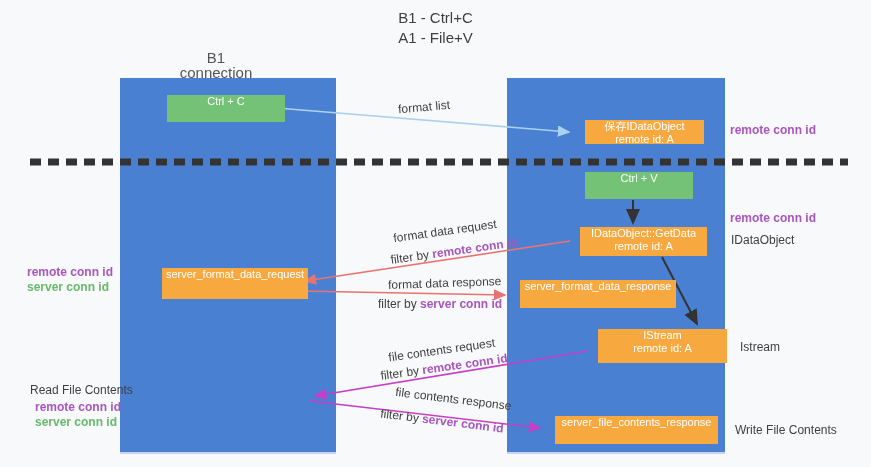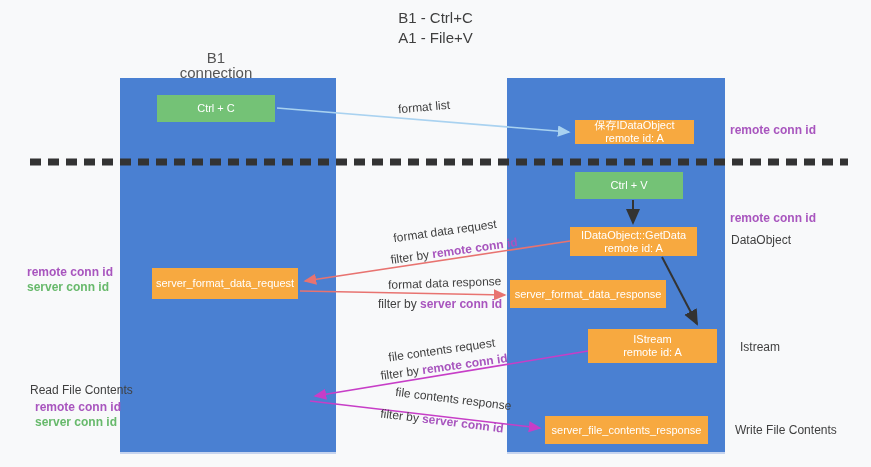--- a/index.html
+++ b/index.html
@@ -8,21 +8,21 @@
     --arrow-magenta:#c73ec7; --arrow-black:#333333; --text-purple:#a855be;
     --text-green:#67b96b; --text-dark:#3f3f3f;
   }
   html,body{margin:0;padding:0;}
   body{font-family:"Liberation Sans","DejaVu Sans",sans-serif;}
   .canvas{position:relative;width:871px;height:467px;background:var(--background);overflow:hidden;}
   .abs{position:absolute;}
   .title{left:0;right:0;top:8px;text-align:center;color:var(--text-dark);font-size:15px;line-height:20px;}
   .colhead{text-align:center;color:#555;font-size:15px;line-height:15px;}
   .col{background:var(--column-blue);border-bottom:2px solid #c6d4ef;}
-  .node{color:#fff;font-size:11px;line-height:13px;display:flex;flex-direction:column;align-items:center;justify-content:center;text-align:center;z-index:10;}
+  .node{color:#fff;font-size:11px;line-height:13px;display:flex;flex-direction:column;align-items:center;justify-content:flex-start;text-align:center;z-index:10;margin-left:10px;}
   .green{background:var(--node-green);}
   .orange{background:var(--node-orange);}
   .lbl{font-size:12px;color:var(--text-dark);white-space:nowrap;}
   .purple{color:var(--text-purple);font-weight:bold;}
   .greentx{color:var(--text-green);font-weight:bold;}
   .rot{transform-origin:center center;z-index:8;}
   svg.overlay{position:absolute;left:0;top:0;z-index:6;pointer-events:none;}
   .stack div{line-height:15px;}
 </style>
 </head>
@@ -95,21 +95,21 @@
   <div class="abs node orange" style="left:588px;top:329px;width:129px;height:34px;">
     <span>IStream</span>
     <span>remote id: A</span>
   </div>
   <div class="abs node orange" style="left:545px;top:416px;width:163px;height:28px;">
     <span>server_file_contents_response</span>
   </div>
 
   <div class="abs lbl purple" style="left:730px;top:123px;">remote conn id</div>
   <div class="abs lbl purple" style="left:730px;top:211px;">remote conn id</div>
-  <div class="abs lbl" style="left:731px;top:233px;">DataObject</div>
+  <div class="abs lbl" style="left:731px;top:233px;">IDataObject</div>
   <div class="abs lbl" style="left:740px;top:340px;">Istream</div>
   <div class="abs lbl" style="left:735px;top:423px;">Write File Contents</div>
 
   <div class="abs lbl purple" style="left:27px;top:265px;">remote conn id</div>
   <div class="abs lbl greentx" style="left:27px;top:280px;">server conn id</div>
   <div class="abs lbl" style="left:30px;top:383px;">Read File Contents</div>
   <div class="abs lbl purple" style="left:35px;top:400px;">remote conn id</div>
   <div class="abs lbl greentx" style="left:35px;top:415px;">server conn id</div>
 
   <div class="abs lbl rot" style="left:398px;top:100px;transform:rotate(-5deg);">format list</div>

